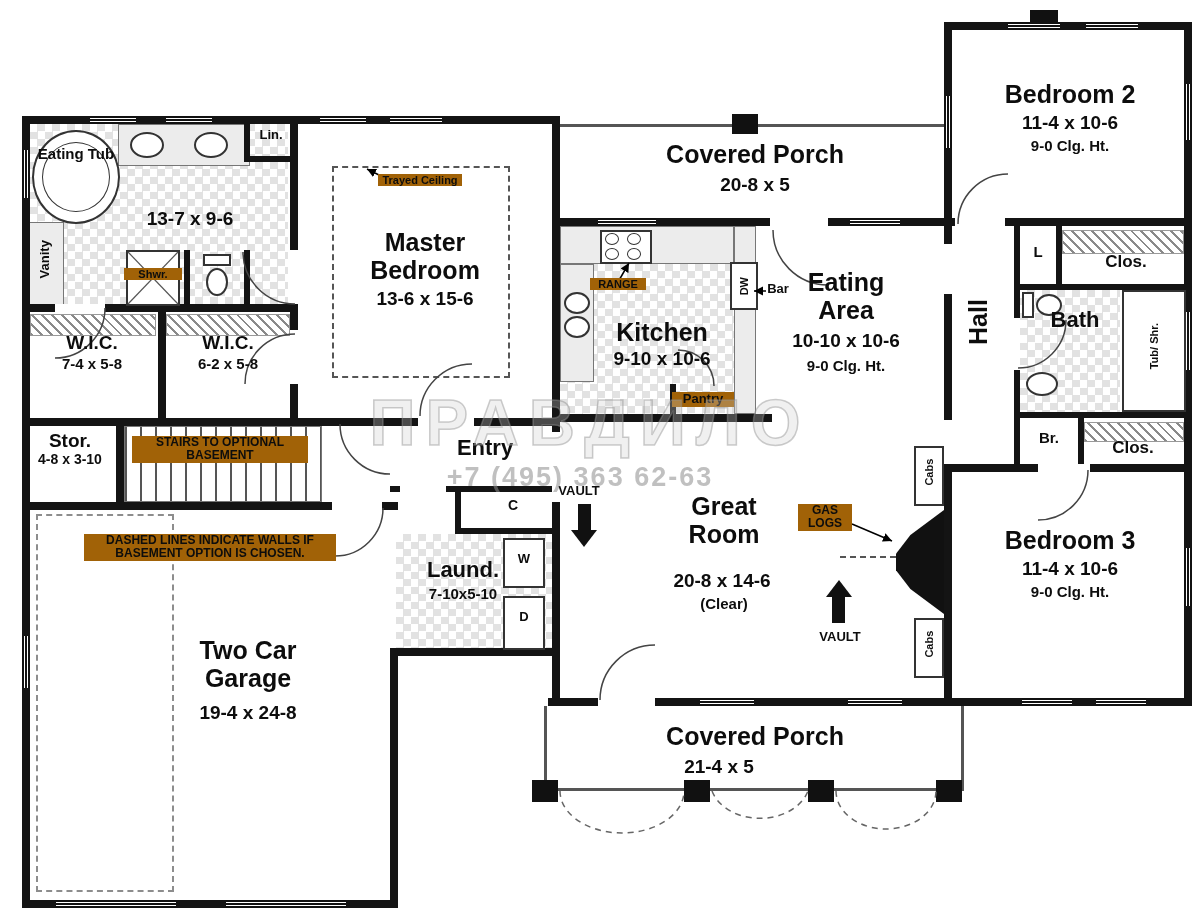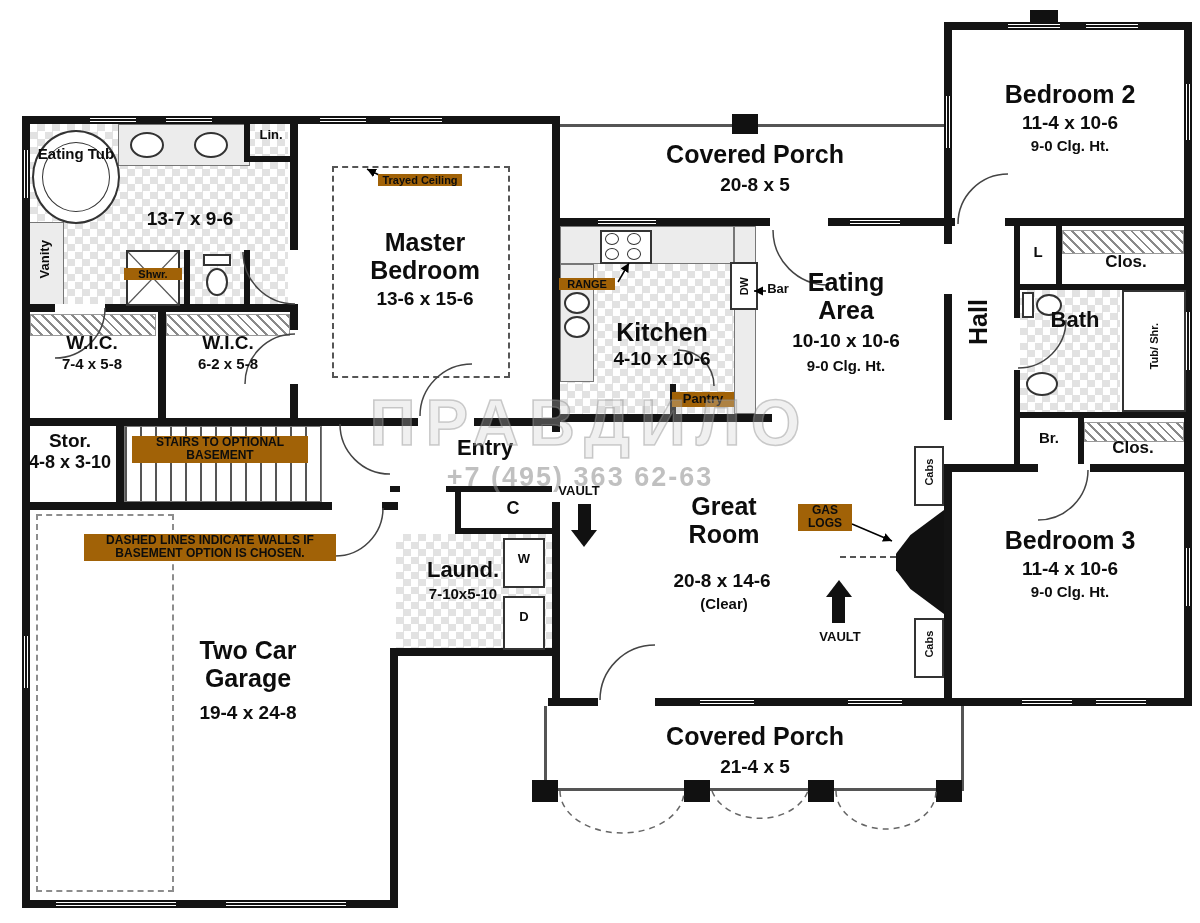--- a/index.html
+++ b/index.html
@@ -16,21 +16,21 @@
   .box{position:absolute;z-index:5;background:#fff;border:2px solid #333}
   .oval{border-radius:50%}
   .blk{position:absolute;z-index:5;background:#111}
   .thin{position:absolute;z-index:2;background:#555}
   .dashedbox{position:absolute;z-index:2;border:2px dashed #8d8d8d}
   .dashline{position:absolute;z-index:5;height:0;border-top:2px dashed #555}
   .tri{position:absolute;z-index:5;width:0;height:0}
   .lbl{position:absolute;z-index:7;font-weight:bold;color:#0d0d0d;text-align:center;line-height:1.12}
   .bgw{background:#a16207}
   .rot{transform:rotate(-90deg)}
-  .f25{font-size:25px}.f22{font-size:22px}.f19{font-size:19px}.f17{font-size:17px}.f15{font-size:15px}.f14{font-size:18px}.f13{font-size:13px}.f12{font-size:12px}.f11{font-size:11px}
+  .f25{font-size:25px}.f22{font-size:22px}.f19{font-size:19px}.f17{font-size:17px}.f15{font-size:15px}.f14{font-size:14px}.f13{font-size:13px}.f12{font-size:12px}.f11{font-size:11px}
   svg.anno{position:absolute;left:0;top:0;z-index:6;pointer-events:none}
   .wm{position:absolute;z-index:8;text-align:center;font-weight:bold;pointer-events:none;font-family:"Liberation Sans",sans-serif}
   #wm-logo{color:rgba(205,205,205,.30);-webkit-text-stroke:1.5px rgba(145,145,145,.45);font-size:64px;letter-spacing:10px}
   #wm-phone{color:rgba(140,140,140,.55);font-size:27px;letter-spacing:2px}
   #wm-site{color:rgba(150,150,150,.5);font-size:25px;letter-spacing:2px}
 </style>
 </head>
 <body>
 
 <div id="plan">
@@ -218,25 +218,25 @@
   <div class="lbl f19" style="left:168px;top:332px;width:120px">W.I.C.</div>
   <div class="lbl f15" style="left:168px;top:356px;width:120px">6-2 x 5-8</div>
   <div class="lbl f25" style="left:330px;top:228px;width:190px">Master Bedroom</div>
   <div class="lbl f19" style="left:330px;top:288px;width:190px">13-6 x 15-6</div>
   <div class="lbl f11 bgw" style="left:378px;top:174px;width:84px">Trayed Ceiling</div>
   <div class="lbl f25" style="left:640px;top:140px;width:230px">Covered Porch</div>
   <div class="lbl f19" style="left:690px;top:174px;width:130px">20-8 x 5</div>
   <div class="lbl f25" style="left:980px;top:80px;width:180px">Bedroom 2</div>
   <div class="lbl f19" style="left:980px;top:112px;width:180px">11-4 x 10-6</div>
   <div class="lbl f15" style="left:980px;top:138px;width:180px">9-0 Clg. Ht.</div>
-  <div class="lbl f11 bgw" style="left:559px;top:278px;width:56px">RANGE</div>
+  <div class="lbl f11 bgw" style="left:590px;top:278px;width:56px">RANGE</div>
   <div class="lbl f11 rot" style="left:712px;top:280px;width:64px">DW</div>
   <div class="lbl f13" style="left:760px;top:282px;width:36px">Bar</div>
   <div class="lbl f25" style="left:592px;top:318px;width:140px">Kitchen</div>
-  <div class="lbl f19" style="left:586px;top:348px;width:152px">4-10 x 10-6</div>
+  <div class="lbl f19" style="left:586px;top:348px;width:152px">9-10 x 10-6</div>
   <div class="lbl f13 bgw" style="left:672px;top:392px;width:62px">Pantry</div>
   <div class="lbl f25" style="left:790px;top:268px;width:112px">Eating Area</div>
   <div class="lbl f19" style="left:768px;top:330px;width:156px">10-10 x 10-6</div>
   <div class="lbl f15" style="left:772px;top:358px;width:148px">9-0 Clg. Ht.</div>
   <div class="lbl f25 rot" style="left:936px;top:308px;width:84px">Hall</div>
   <div class="lbl f15" style="left:1023px;top:244px;width:30px">L</div>
   <div class="lbl f17" style="left:1086px;top:252px;width:80px">Clos.</div>
   <div class="lbl f22" style="left:1040px;top:308px;width:70px">Bath</div>
   <div class="lbl f11 rot" style="left:1120px;top:340px;width:68px">Tub/ Shr.</div>
   <div class="lbl f15" style="left:1022px;top:430px;width:54px">Br.</div>
@@ -258,18 +258,18 @@
   <div class="lbl f19" style="left:980px;top:558px;width:180px">11-4 x 10-6</div>
   <div class="lbl f15" style="left:980px;top:584px;width:180px">9-0 Clg. Ht.</div>
   <div class="lbl f22" style="left:406px;top:558px;width:114px">Laund.</div>
   <div class="lbl f15" style="left:400px;top:586px;width:126px">7-10x5-10</div>
   <div class="lbl f13" style="left:510px;top:552px;width:28px">W</div>
   <div class="lbl f13" style="left:510px;top:610px;width:28px">D</div>
   <div class="lbl f12 bgw" style="left:84px;top:534px;width:252px">DASHED LINES INDICATE WALLS IF BASEMENT OPTION IS CHOSEN.</div>
   <div class="lbl f25" style="left:168px;top:636px;width:160px">Two Car Garage</div>
   <div class="lbl f19" style="left:168px;top:702px;width:160px">19-4 x 24-8</div>
   <div class="lbl f25" style="left:640px;top:722px;width:230px">Covered Porch</div>
-  <div class="lbl f19" style="left:690px;top:756px;width:130px">21-4 x 5</div>
+  <div class="lbl f19" style="left:654px;top:756px;width:130px">21-4 x 5</div>
 
   <div class="wm" id="wm-logo" style="left:330px;top:386px;width:520px">ПРАВДИЛО</div>
   <div class="wm" id="wm-phone" style="left:360px;top:462px;width:440px">+7 (495) 363 62-63</div>
 
 </div>
 
 </body></html>

